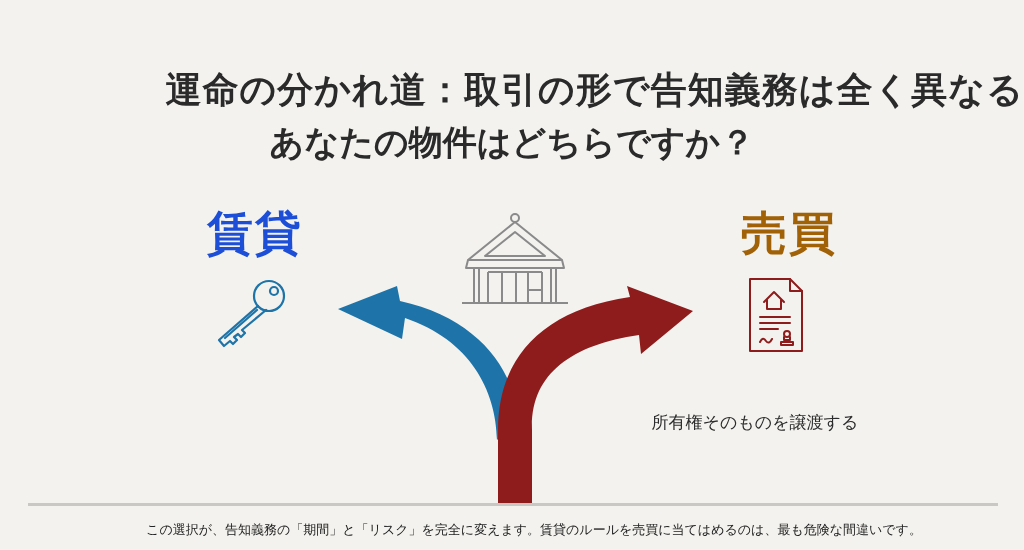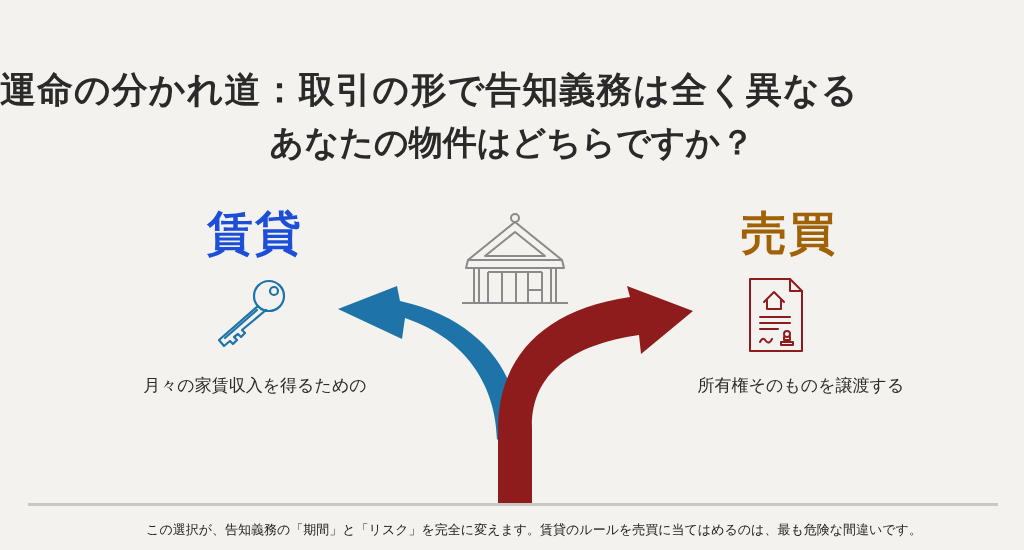--- a/index.html
+++ b/index.html
@@ -5,21 +5,21 @@
   html, body { margin: 0; padding: 0; }
   body {
     width: 1024px; height: 550px; overflow: hidden;
     background: #f3f2ee;
     position: relative;
     font-family: "DejaVu Sans", "Liberation Sans", sans-serif;
     color: #2b2b2b;
   }
   .title {
     position: absolute; left: 0; right: 0; top: 66px;
-    text-align: left;
+    text-align: right;
     font-family: "DejaVu Serif", "Liberation Serif", serif;
     font-weight: bold; font-size: 36px; letter-spacing: 1px;
     color: #2a2a2a;
   }
   .subtitle {
     position: absolute; left: 0; right: 0; top: 120px;
     text-align: center;
     font-family: "DejaVu Serif", "Liberation Serif", serif;
     font-weight: bold; font-size: 34px;
     color: #2a2a2a;
@@ -29,21 +29,21 @@
     font-family: "DejaVu Serif", "Liberation Serif", serif;
     font-weight: bold; font-size: 46px; letter-spacing: 2px;
   }
   .left-title { left: 155px; color: #1d4ed8; }
   .right-title { left: 689px; color: #a16207; }
   .desc {
     position: absolute; top: 372px; width: 300px; text-align: center;
     font-size: 17px; line-height: 27px; color: #2b2b2b;
   }
   .left-desc { left: 105px; }
-  .right-desc { left: 651px; }
+  .right-desc { left: 605px; margin-top: 37px; }
   .icon { position: absolute; }
   .key-icon { left: 205px; top: 274px; }
   .doc-icon { left: 746px; top: 276px; }
   .house-icon { left: 460px; top: 210px; }
   .arrows { position: absolute; left: 0; top: 0; }
   .baseline {
     position: absolute; left: 28px; top: 503px; width: 970px; height: 3px;
     background: #c9c8c4;
   }
   .footer {
@@ -105,20 +105,19 @@
 </svg>
 
 <svg class="arrows" width="1024" height="550" viewBox="0 0 1024 550">
 
   <path d="M497 440 C496 390 470 340 405 318 L402 339 L338 309 L397 286 L400 301 C478 318 515 370 518 420 Z" fill="#1e74a8"></path>
 
   <path d="M498 503 L498 430 C498 360 540 310 630 297 L627 286 L693 311 L641 354 L639 335 C570 345 530 375 532 430 L532 503 Z" fill="#8e1c1c"></path>
 </svg>
 
 <div class="desc left-desc">
-  <div>月々の家賃収入を得るための</div>
 </div>
 <div class="desc right-desc">
   <div>所有権そのものを譲渡する</div>
 </div>
 
 <div class="baseline"></div>
 <div class="footer">この選択が、告知義務の「期間」と「リスク」を完全に変えます。賃貸のルールを売買に当てはめるのは、最も危険な間違いです。</div>
 
 </body></html>

